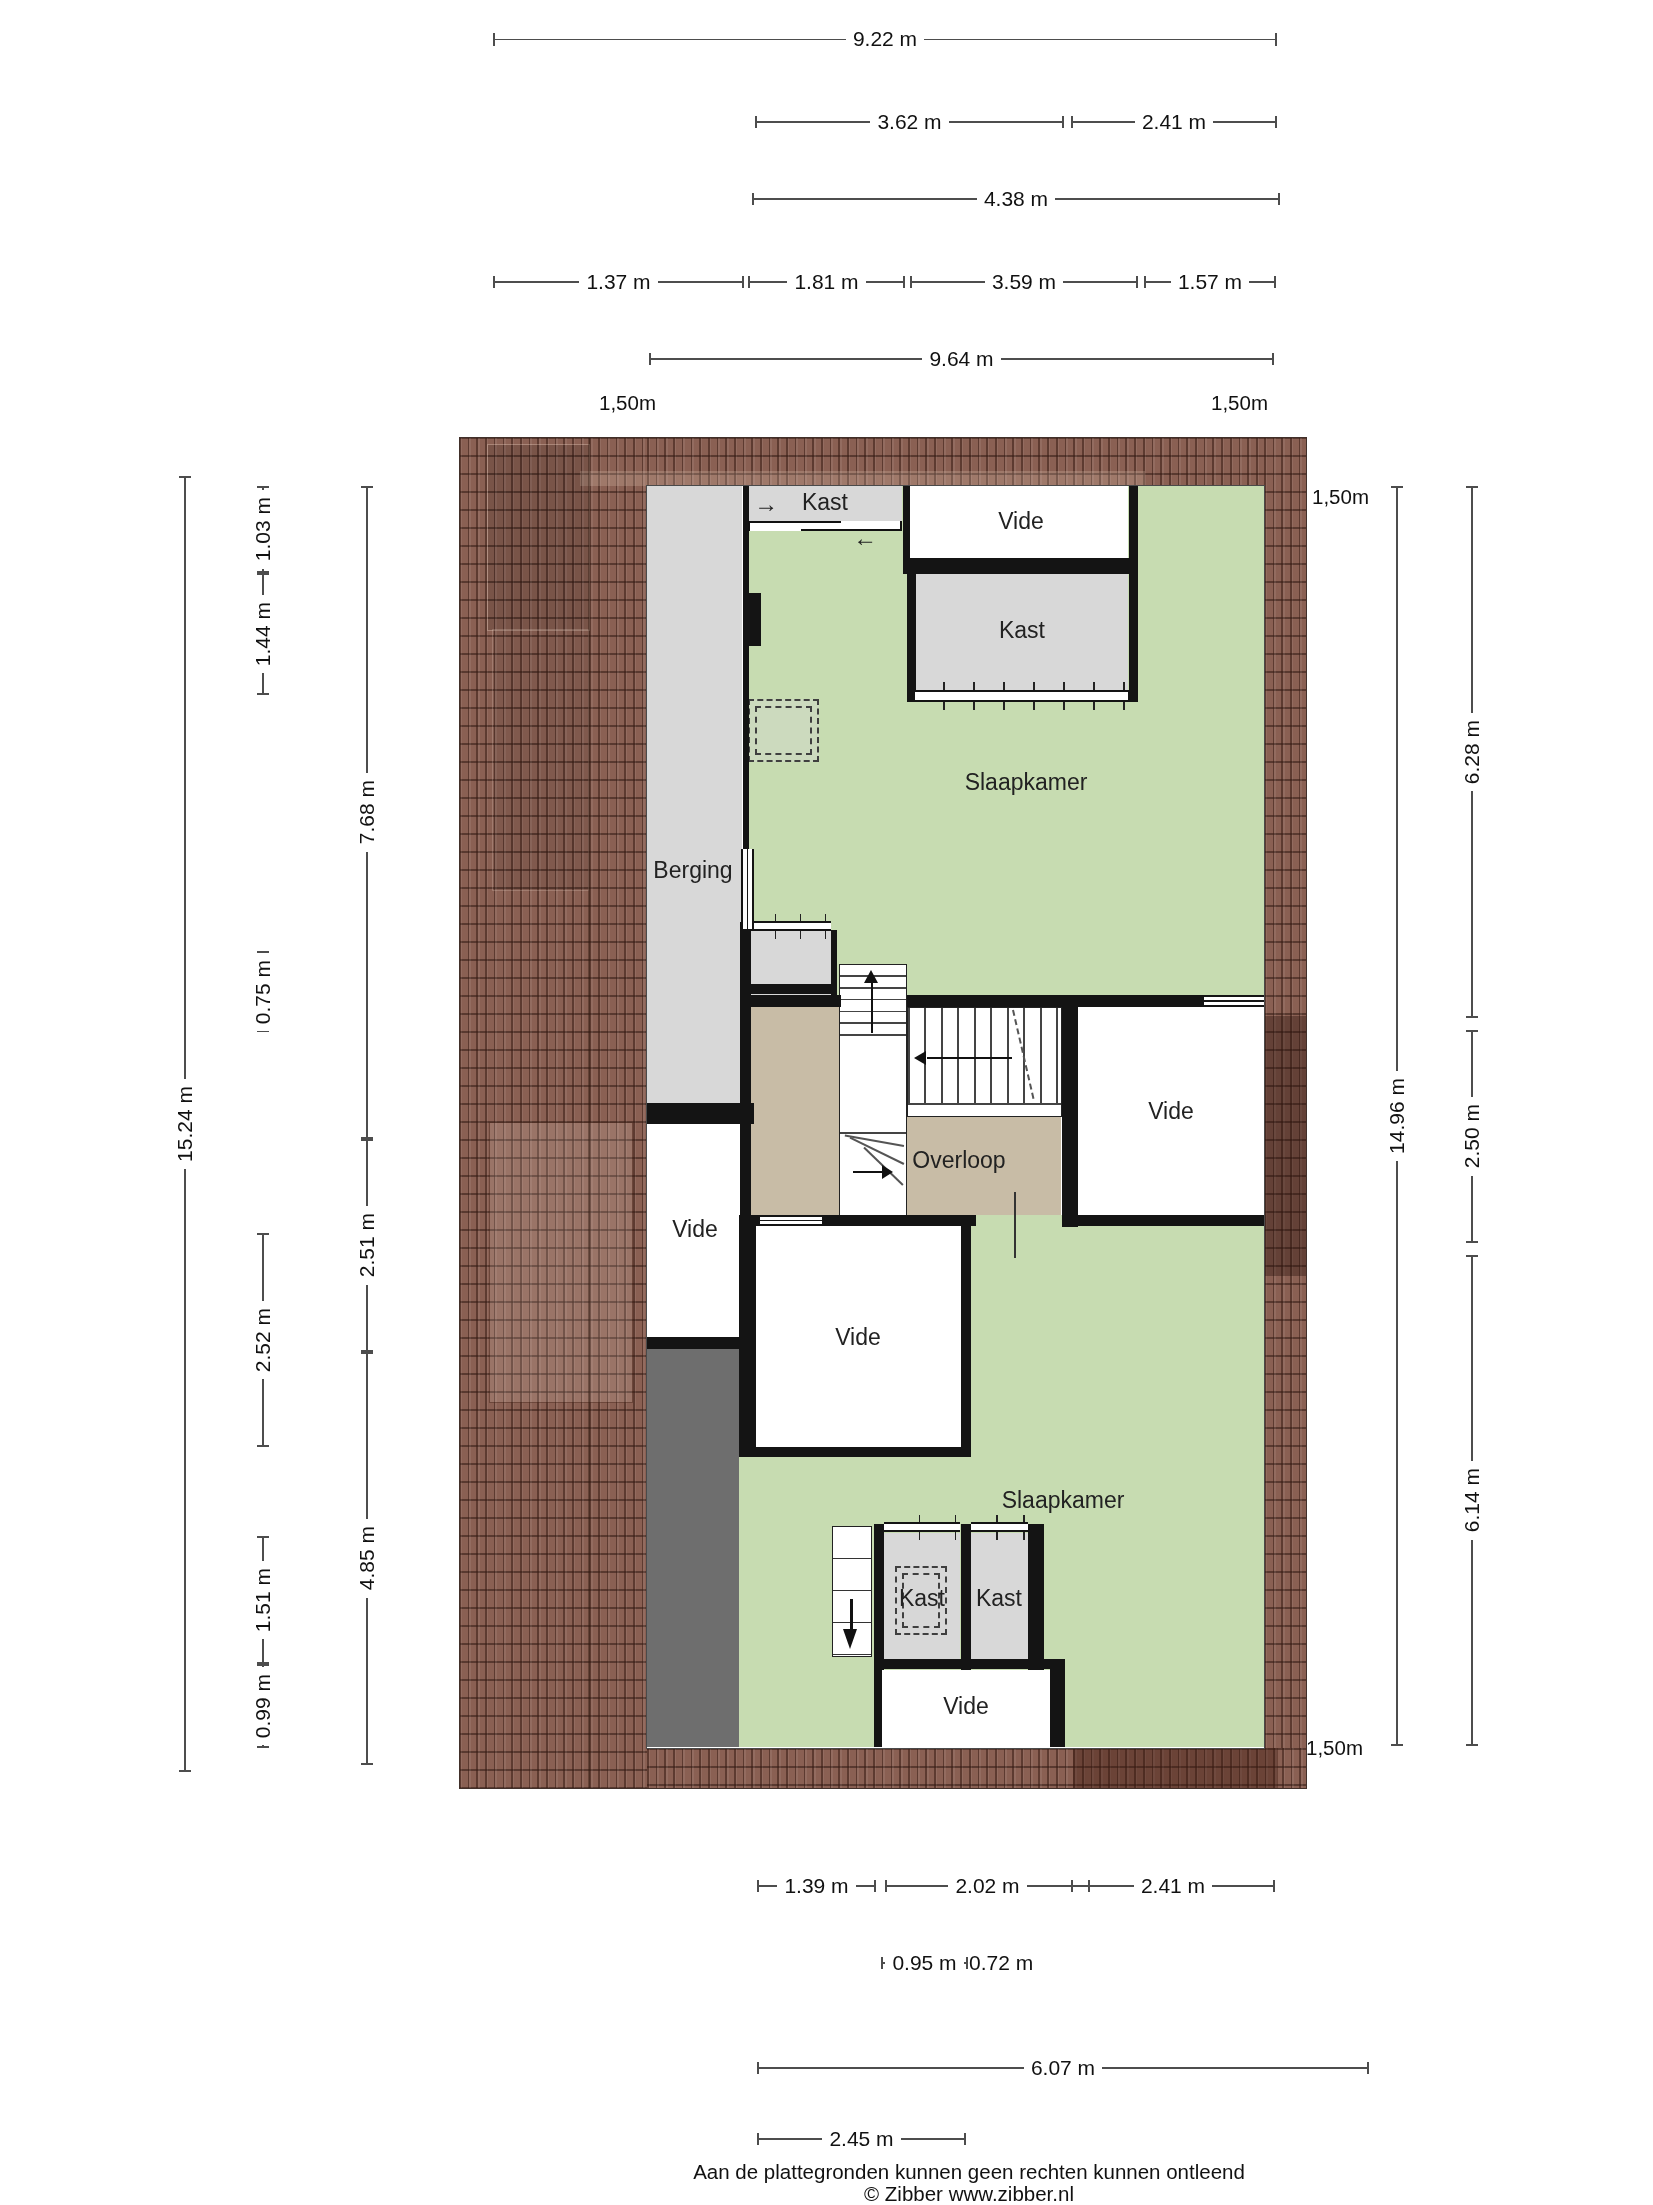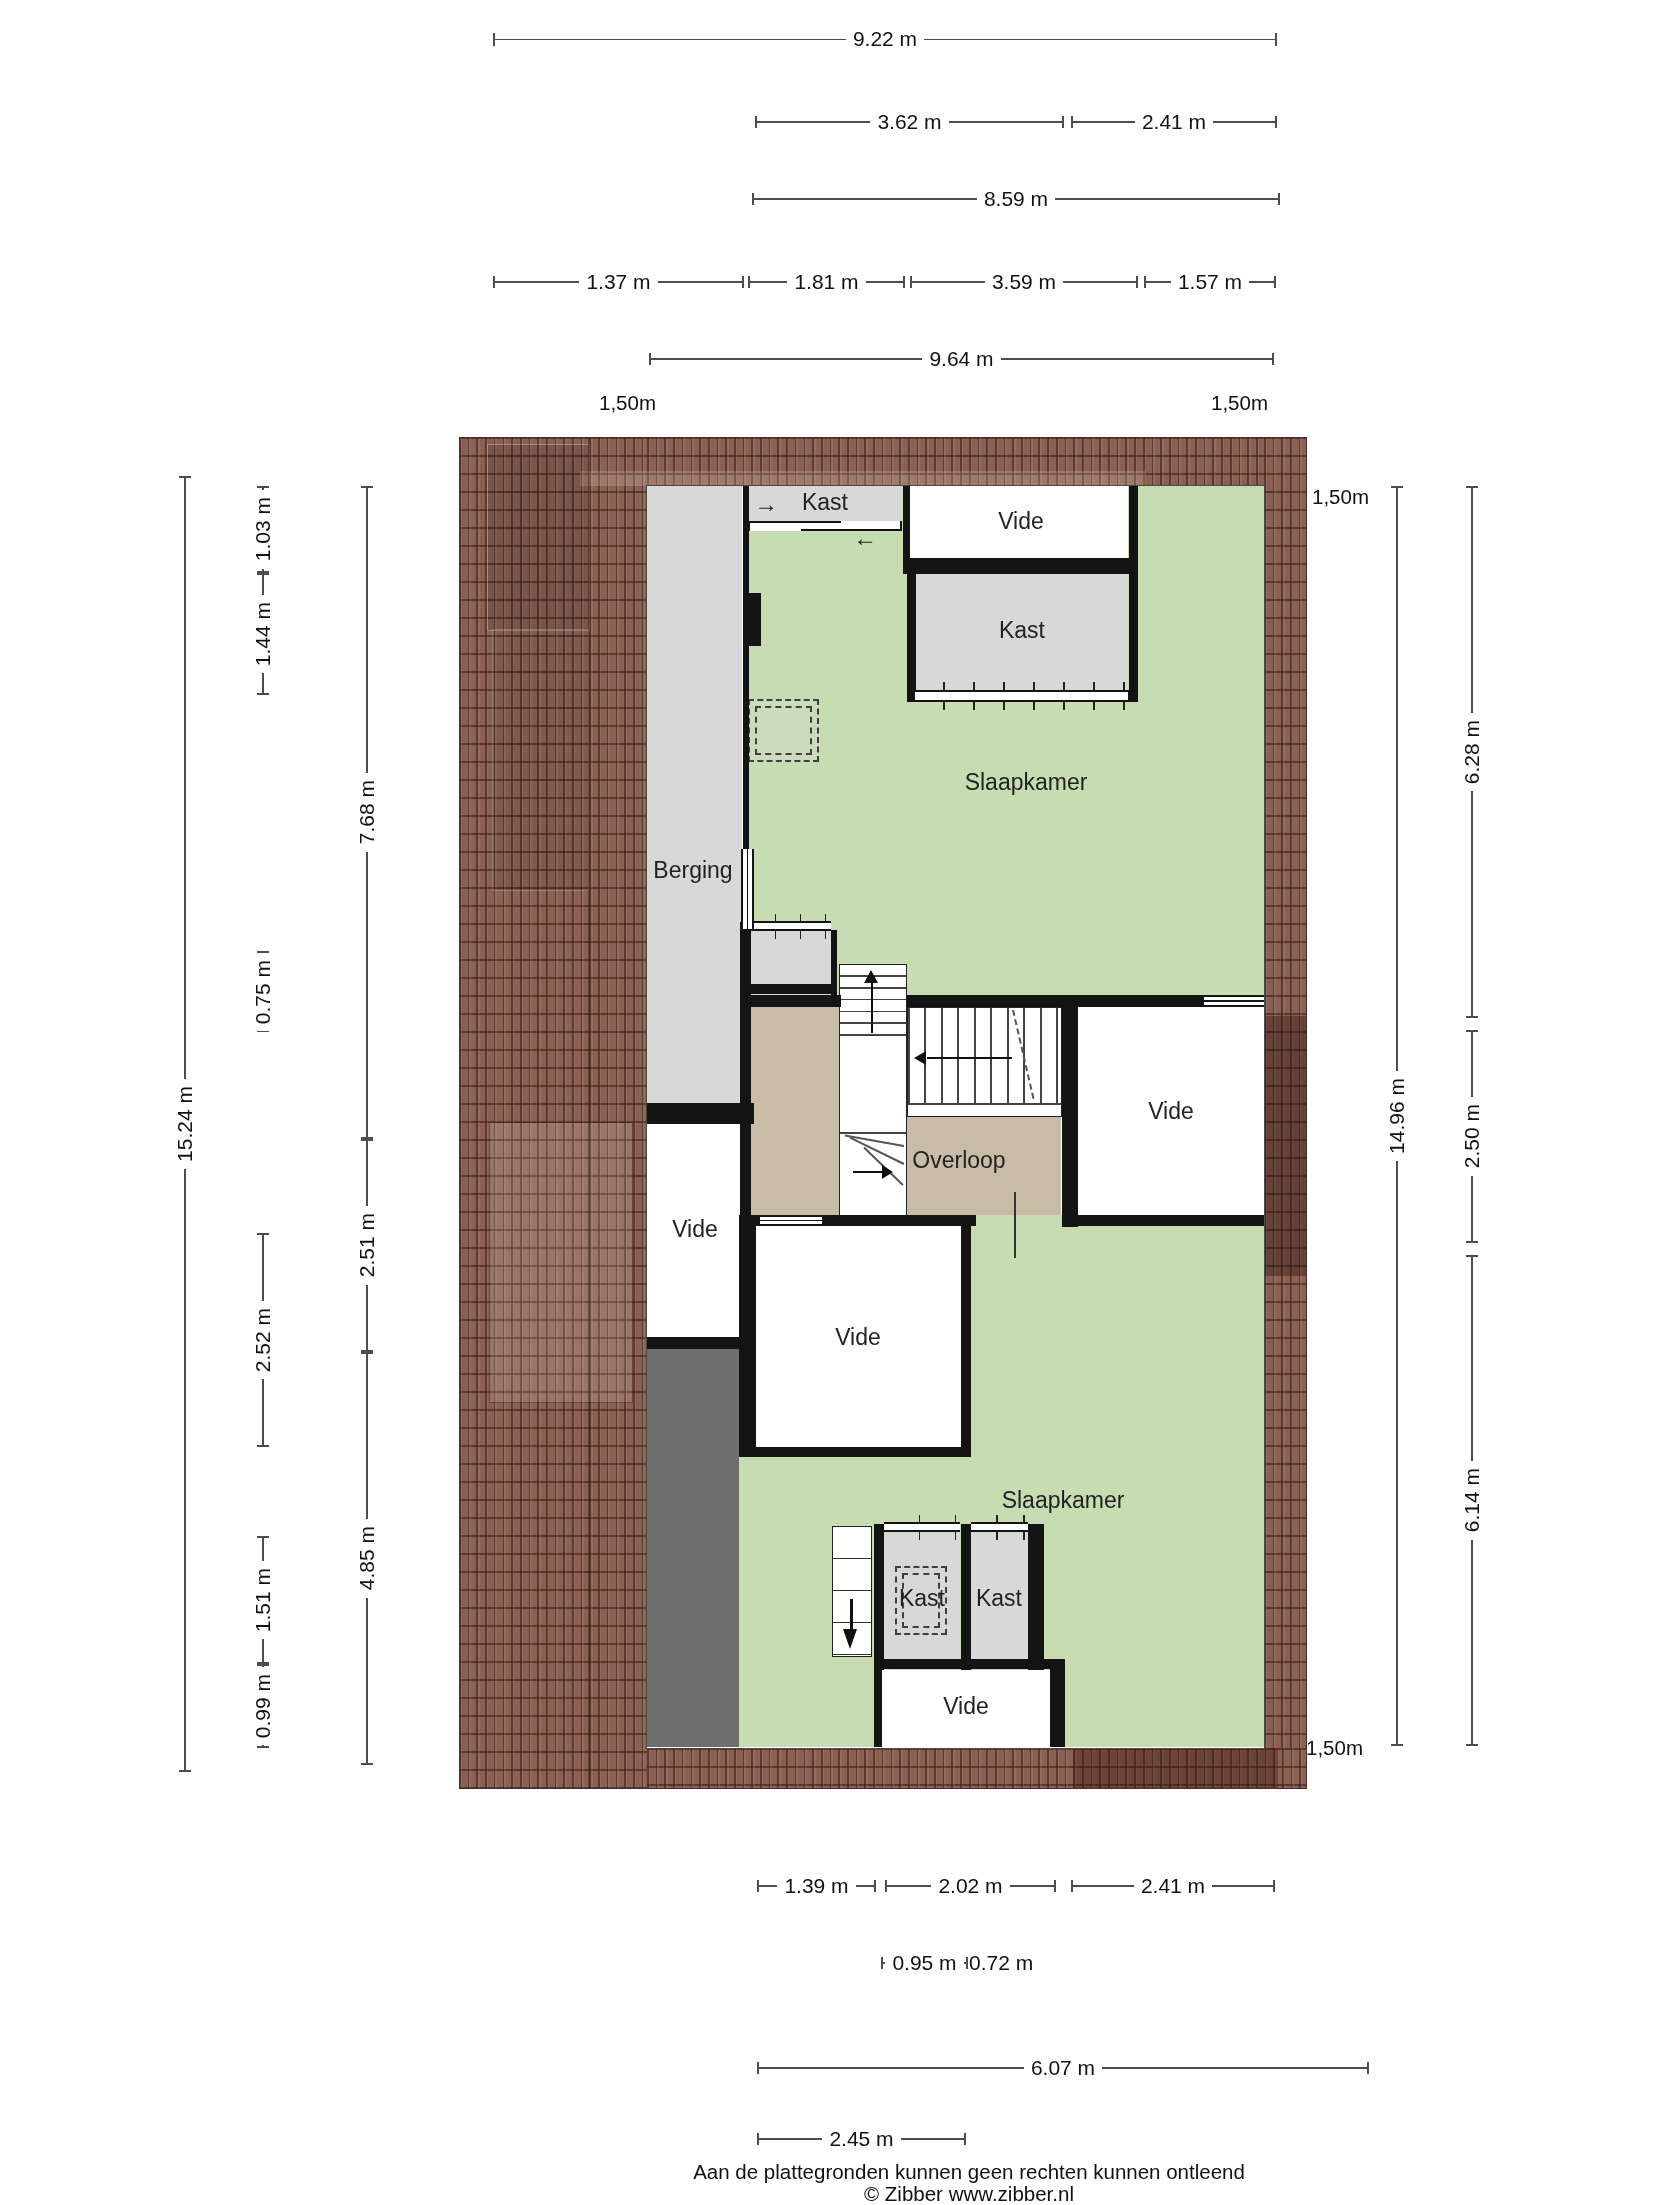--- a/index.html
+++ b/index.html
@@ -211,21 +211,21 @@
 <div class="dh" style="left:1071px;top:110px;width:206px">
     <i class="tk"></i>
     <i class="ln"></i>
     <span class="lb">2.41 m</span>
     <i class="ln"></i>
     <i class="tk"></i>
   </div>
 <div class="dh" style="left:752px;top:187px;width:528px">
     <i class="tk"></i>
     <i class="ln"></i>
-    <span class="lb">8.59 m</span>
+    <span class="lb">4.38 m</span>
     <i class="ln"></i>
     <i class="tk"></i>
   </div>
 <div class="dh" style="left:493px;top:270px;width:251px">
     <i class="tk"></i>
     <i class="ln"></i>
     <span class="lb">1.37 m</span>
     <i class="ln"></i>
     <i class="tk"></i>
   </div>
@@ -358,21 +358,21 @@
     <i class="tk"></i>
   </div>
 
 <div class="dh" style="left:757px;top:1874px;width:119px">
     <i class="tk"></i>
     <i class="ln"></i>
     <span class="lb">1.39 m</span>
     <i class="ln"></i>
     <i class="tk"></i>
   </div>
-<div class="dh" style="left:885px;top:1874px;width:171px">
+<div class="dh" style="left:885px;top:1874px;width:205px">
     <i class="tk"></i>
     <i class="ln"></i>
     <span class="lb">2.02 m</span>
     <i class="ln"></i>
     <i class="tk"></i>
   </div>
 <div class="dh" style="left:1071px;top:1874px;width:204px">
     <i class="tk"></i>
     <i class="ln"></i>
     <span class="lb">2.41 m</span>

